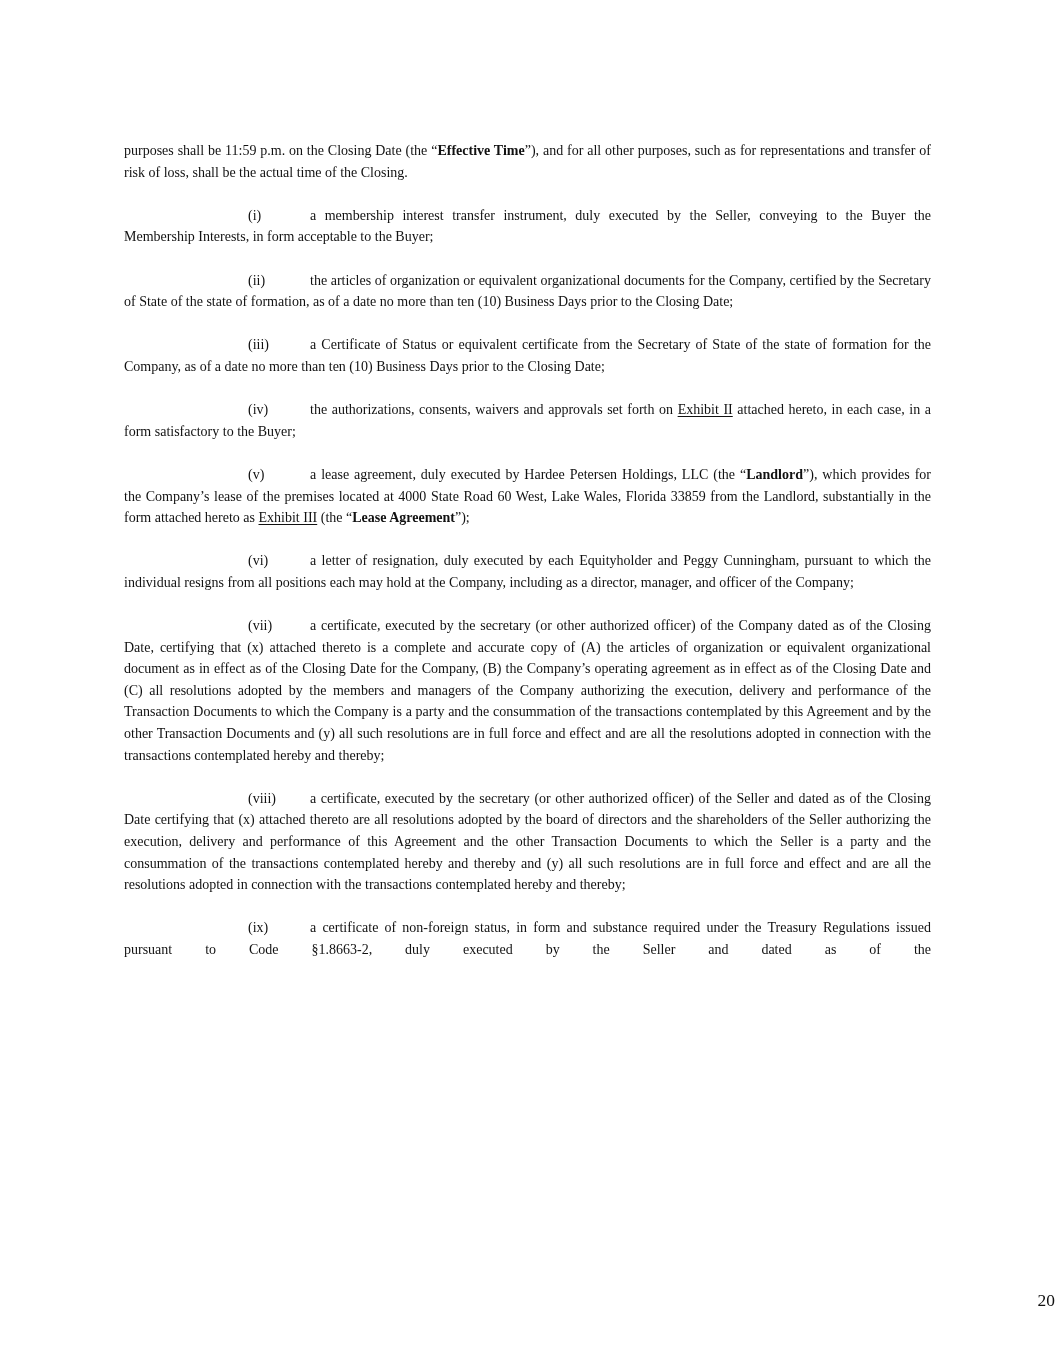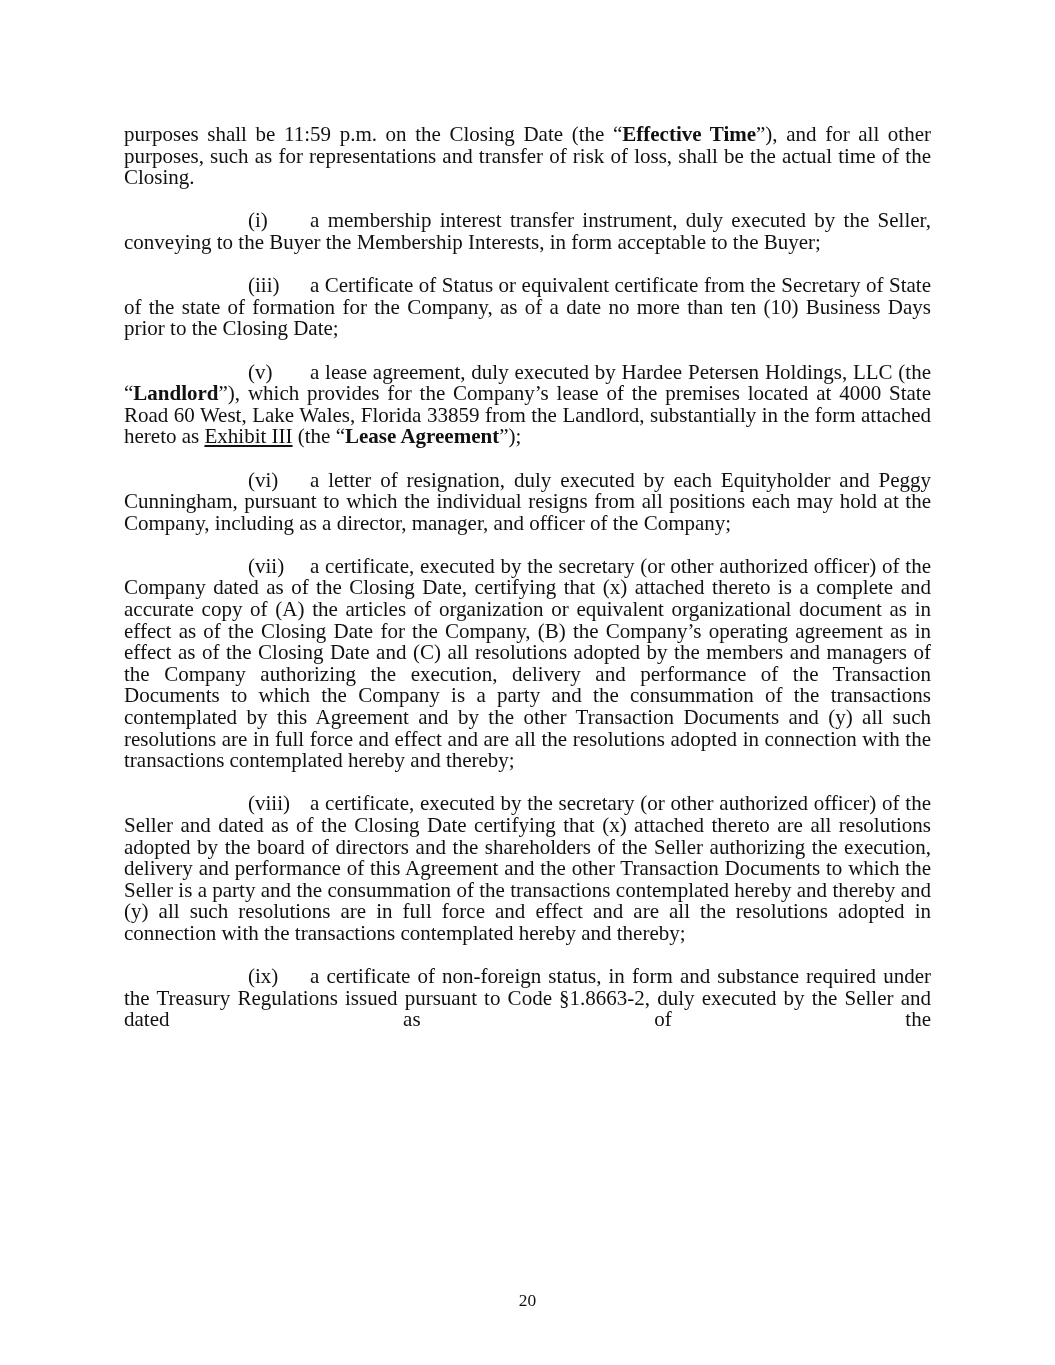--- a/index.html
+++ b/index.html
@@ -7,23 +7,23 @@
     width: 1055px;
     height: 1365px;
     position: relative;
     overflow: hidden;
     font-family: "Liberation Serif", "DejaVu Serif", serif;
     color: #111111;
   }
   .page {
     position: absolute;
     left: 124px;
-    top: 124px;
+    top: 140px;
     width: 807px;
-    font-size: 21px;
+    font-size: 14px;
     line-height: 21.6px;
   }
   .p {
     margin: 0 0 21.6px 0;
     text-align: justify;
     text-align-last: left;
   }
   .cont { margin-bottom: 21.6px; }
   .sec-heading {
     padding-left: 62px;
@@ -34,39 +34,41 @@
   .lvl1 .lbl { display: inline-block; width: 62px; text-indent: 0; }
   .lvl2 { text-indent: 124px; margin-top: 8px; }
   .lvl2 .lbl { display: inline-block; width: 62px; text-indent: 0; }
   b { font-weight: bold; }
   u { text-decoration: underline; text-underline-offset: 2px; }
   .page-number {
     position: absolute;
     left: 0;
     width: 1055px;
     top: 1290px;
-    text-align: center;
+    text-align: right;
     font-size: 17.4px;
     font-family: "Liberation Serif", "DejaVu Serif", serif;
   }
 </style>
 </head>
 <body>
 
 <div class="page">
 
   <p class="p cont"><span>purposes shall be 11:59 p.m. on the Closing Date (the “</span><b>Effective Time</b><span>”), and for all other purposes, such as for representations and transfer of risk of loss, shall be the actual time of the Closing.</span></p>
 
 
 
   <p class="p lvl2"><span class="lbl">(i)</span><span>a membership interest transfer instrument, duly executed by the Seller, conveying to the Buyer the Membership Interests, in form acceptable to the Buyer;</span></p>
 
+  <p class="p lvl2"><span class="lbl">(ii)</span><span>the articles of organization or equivalent organizational documents for the Company, certified by the Secretary of State of the state of formation, as of a date no more than ten (10) Business Days prior to the Closing Date;</span></p>
 
   <p class="p lvl2"><span class="lbl">(iii)</span><span>a Certificate of Status or equivalent certificate from the Secretary of State of the state of formation for the Company, as of a date no more than ten (10) Business Days prior to the Closing Date;</span></p>
 
+  <p class="p lvl2"><span class="lbl">(iv)</span><span>the authorizations, consents, waivers and approvals set forth on </span><u>Exhibit II</u><span> attached hereto, in each case, in a form satisfactory to the Buyer;</span></p>
 
   <p class="p lvl2"><span class="lbl">(v)</span><span>a lease agreement, duly executed by Hardee Petersen Holdings, LLC (the “</span><b>Landlord</b><span>”), which provides for the Company’s lease of the premises located at 4000 State Road 60 West, Lake Wales, Florida 33859 from the Landlord, substantially in the form attached hereto as </span><u>Exhibit III</u><span> (the “</span><b>Lease Agreement</b><span>”);</span></p>
 
   <p class="p lvl2"><span class="lbl">(vi)</span><span>a letter of resignation, duly executed by each Equityholder and Peggy Cunningham, pursuant to which the individual resigns from all positions each may hold at the Company, including as a director, manager, and officer of the Company;</span></p>
 
   <p class="p lvl2"><span class="lbl">(vii)</span><span>a certificate, executed by the secretary (or other authorized officer) of the Company dated as of the Closing Date, certifying that (x) attached thereto is a complete and accurate copy of (A) the articles of organization or equivalent organizational document as in effect as of the Closing Date for the Company, (B) the Company’s operating agreement as in effect as of the Closing Date and (C) all resolutions adopted by the members and managers of the Company authorizing the execution, delivery and performance of the Transaction Documents to which the Company is a party and the consummation of the transactions contemplated by this Agreement and by the other Transaction Documents and (y) all such resolutions are in full force and effect and are all the resolutions adopted in connection with the transactions contemplated hereby and thereby;</span></p>
 
   <p class="p lvl2"><span class="lbl">(viii)</span><span>a certificate, executed by the secretary (or other authorized officer) of the Seller and dated as of the Closing Date certifying that (x) attached thereto are all resolutions adopted by the board of directors and the shareholders of the Seller authorizing the execution, delivery and performance of this Agreement and the other Transaction Documents to which the Seller is a party and the consummation of the transactions contemplated hereby and thereby and (y) all such resolutions are in full force and effect and are all the resolutions adopted in connection with the transactions contemplated hereby and thereby;</span></p>
 
   <p class="p lvl2" style="text-align-last: justify;"><span class="lbl">(ix)</span><span>a certificate of non-foreign status, in form and substance required under the Treasury Regulations issued pursuant to Code §1.8663-2, duly executed by the Seller and dated as of the</span></p>

